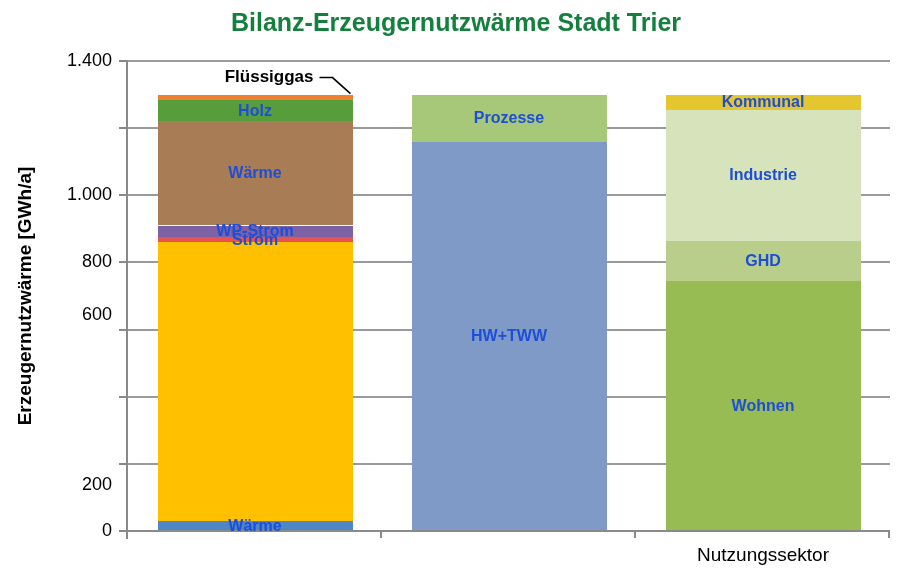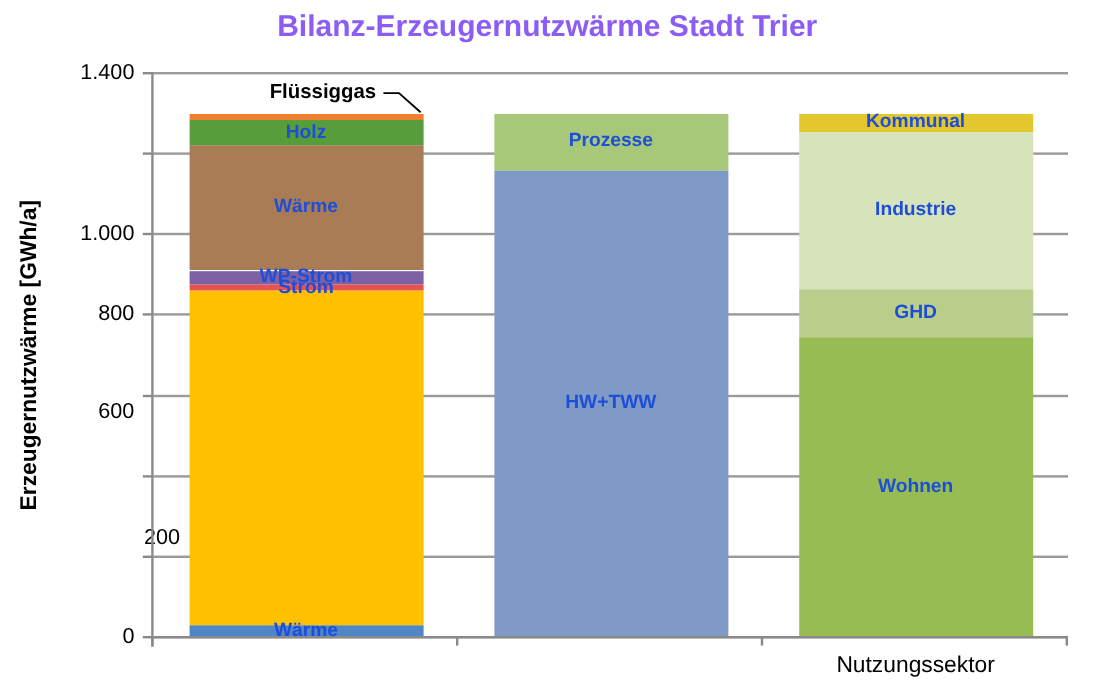--- a/index.html
+++ b/index.html
@@ -1,19 +1,19 @@
 <!DOCTYPE html>
 <html><head>
 <meta charset="utf-8">
 <style>
   * { box-sizing: border-box; }
   html,body { margin:0; padding:0; background:#ffffff; font-family:"Liberation Sans", sans-serif; }
   #chart { position:relative; width:912px; height:580px; background:#ffffff; overflow:hidden; }
   #chart-title { position:absolute; left:0; top:8px; width:912px; margin:0; text-align:center;
-                 font-size:25px; font-weight:bold; color:#8b5cf6; }
+                 font-size:25px; font-weight:bold; color:#15803d; }
   #y-axis-title { position:absolute; left:25px; top:296px; transform:translate(-50%,-50%) rotate(-90deg);
                   font-weight:bold; font-size:19px; color:#000; white-space:nowrap; }
   .gridline   { position:absolute; height:2px; background:#9a9a9a; }
   .vaxis      { position:absolute; width:2px; background:#8a8a8a; }
   .xaxisline  { position:absolute; height:2px; background:#8a8a8a; z-index:4; }
   .ytick-mark { position:absolute; height:2px; background:#8a8a8a; }
   .xtick-mark { position:absolute; width:2px; background:#8a8a8a; }
   .ytick-label{ position:absolute; text-align:right; font-size:18px; color:#000; }
   .cat-label  { position:absolute; transform:translateX(-50%); font-size:19px; color:#000; white-space:nowrap; }
   .segment    { position:absolute; }
@@ -29,26 +29,26 @@
   <h1 id="chart-title">Bilanz-Erzeugernutzwärme Stadt Trier</h1>
   <div id="y-axis-title">Erzeugernutzwärme [GWh/a]</div>
   <svg id="callout-svg" width="912" height="580" xmlns="http://www.w3.org/2000/svg">
       <polyline points="319.5,77.57142857142856 332.5,77.57142857142856 350.5,93.57142857142856" fill="none" stroke="#000" stroke-width="1.6"></polyline>
     </svg>
 <div class="gridline" style="left: 128px; top: 530px; width: 762px;"></div>
     <div class="ytick-mark" style="left: 119px; top: 530px; width: 9px;"></div>
     <div class="ytick-label" style="left: 0px; top: 520px; width: 112px;">0</div>
     <div class="gridline" style="left: 128px; top: 462.857px; width: 762px;"></div>
     <div class="ytick-mark" style="left: 119px; top: 462.857px; width: 9px;"></div>
-    <div class="ytick-label" style="left: 0px; top: 437px; width: 112px; margin-left: 38px;">200</div>
+    <div class="ytick-label" style="left: 0px; top: 474px; width: 112px;">200</div>
     <div class="gridline" style="left: 128px; top: 395.714px; width: 762px;"></div>
     <div class="ytick-mark" style="left: 119px; top: 395.714px; width: 9px;"></div>
     <div class="gridline" style="left: 128px; top: 328.571px; width: 762px;"></div>
     <div class="ytick-mark" style="left: 119px; top: 328.571px; width: 9px;"></div>
-    <div class="ytick-label" style="left: 0px; top: 332px; width: 112px;">600</div>
+    <div class="ytick-label" style="left: 0px; top: 304px; width: 112px;">600</div>
     <div class="gridline" style="left: 128px; top: 261.429px; width: 762px;"></div>
     <div class="ytick-mark" style="left: 119px; top: 261.429px; width: 9px;"></div>
     <div class="ytick-label" style="left: 0px; top: 251.429px; width: 112px;">800</div>
     <div class="gridline" style="left: 128px; top: 194.286px; width: 762px;"></div>
     <div class="ytick-mark" style="left: 119px; top: 194.286px; width: 9px;"></div>
     <div class="ytick-label" style="left: 0px; top: 184.286px; width: 112px;">1.000</div>
     <div class="gridline" style="left: 128px; top: 127.143px; width: 762px;"></div>
     <div class="ytick-mark" style="left: 119px; top: 127.143px; width: 9px;"></div>
     <div class="gridline" style="left: 128px; top: 60px; width: 762px;"></div>
     <div class="ytick-mark" style="left: 119px; top: 60px; width: 9px;"></div>

